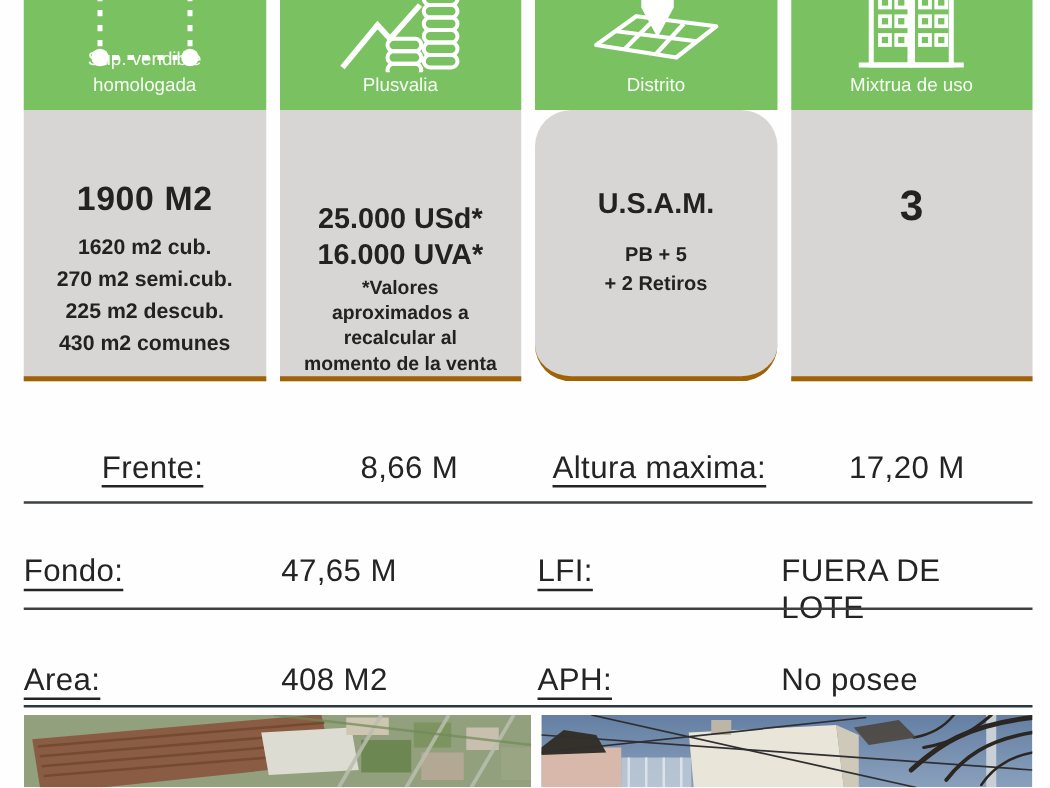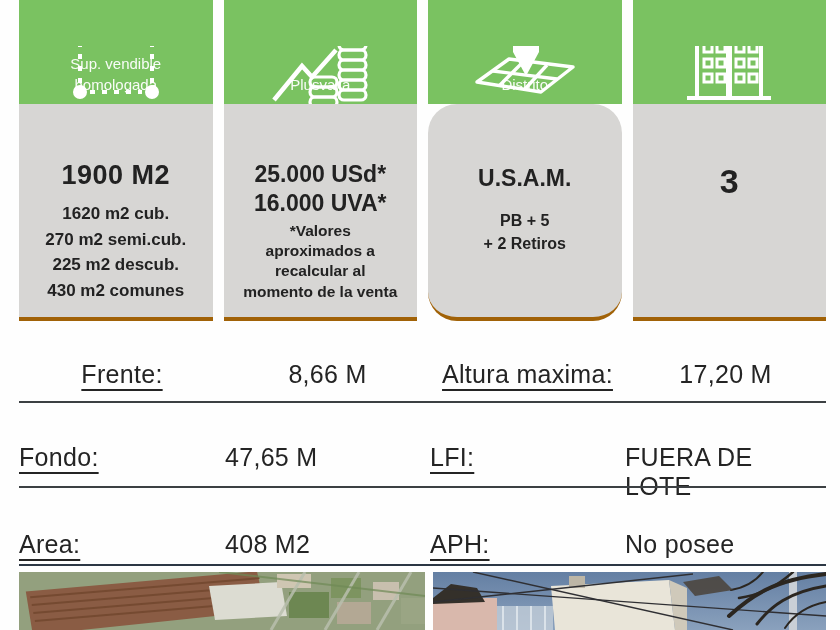--- a/index.html
+++ b/index.html
@@ -4,29 +4,29 @@
 <style>
   * { margin:0; padding:0; box-sizing:border-box; }
   html,body { width:840px; height:630px; background:#ffffff; overflow:hidden;
               font-family:"Liberation Sans", sans-serif; }
   .page { position:relative; width:840px; height:630px; background:#fefefe; }
 
   
   .cards-row { position:absolute; top:0; left:19px; width:807px;
                display:grid; grid-template-columns:repeat(4,1fr); gap:11px; }
   .card { display:flex; flex-direction:column; }
-  .card-head { position:relative; height:104px; background:#7ac261; overflow:hidden;
-               display:flex; flex-direction:column; align-items:center;justify-content:flex-end; }
+  .card-head { position:relative; height:88px; background:#7ac261; overflow:hidden;
+               display:flex; flex-direction:column; align-items:center; }
   .icon-box { height:58px; width:100%; display:flex; justify-content:center; overflow:hidden; }
   .icon-box svg { display:block; }
   .card-label { position:absolute; left:0; right:0; bottom:9px; text-align:center;
                 color:rgba(255,255,255,.95); font-size:15px; line-height:1.4; padding:0 8px; }
   .card-body { position:relative; height:217px; background:#d7d6d4; text-align:center;
                border-bottom:4px solid #a16207; color:#222; }
-  .cb-pad1 { padding-top:56px; } .cb-pad2 { padding-top:56px; }
+  .cb-pad1 { padding-top:56px; } .cb-pad2 { padding-top:72px; }
   .cb-pad3 { padding-top:60px;border-radius:29px; } .cb-pad4 { padding-top:58px; }
   .big-heading { font-size:27px; font-weight:bold; letter-spacing:.5px; }
   .mid-heading { font-size:23px; font-weight:bold; line-height:1.25; }
   .huge-number { font-size:34px; font-weight:bold; }
   .sub-lines { margin-top:10px; font-size:17px; font-weight:bold; line-height:1.5; }
   .note { margin-top:3px; font-size:15.5px; font-weight:bold; line-height:1.32;
           width:160px; margin-left:auto; margin-right:auto; }
   .sub-lines-sm { margin-top:16px; font-size:16px; font-weight:bold; line-height:1.45; }
 
   
@@ -148,20 +148,21 @@
                 <rect x="38" y="28" width="8" height="8"></rect>
               <rect x="57" y="-2" width="8" height="8"></rect>
                 <rect x="70" y="-2" width="8" height="8"></rect>
               <rect x="57" y="13" width="8" height="8"></rect>
                 <rect x="70" y="13" width="8" height="8"></rect>
               <rect x="57" y="28" width="8" height="8"></rect>
                 <rect x="70" y="28" width="8" height="8"></rect>
             </g>
           </svg>
         </span>
+        <div class="card-label">Mixtrua de uso</div>
       </div>
       <div class="card-body cb-pad4">
         <div class="huge-number">3</div>
       </div>
     </div>
   </div>
 
   <div class="detail-row row-1">
     <span class="detail-label">Frente:</span>
     <span class="detail-value">8,66 M</span>

